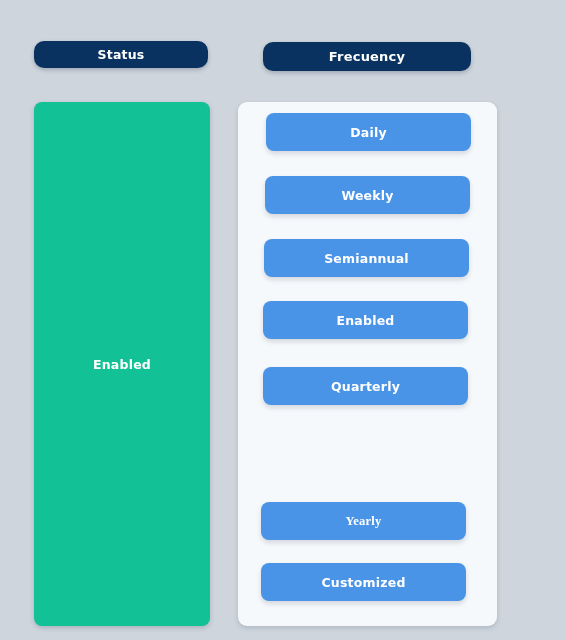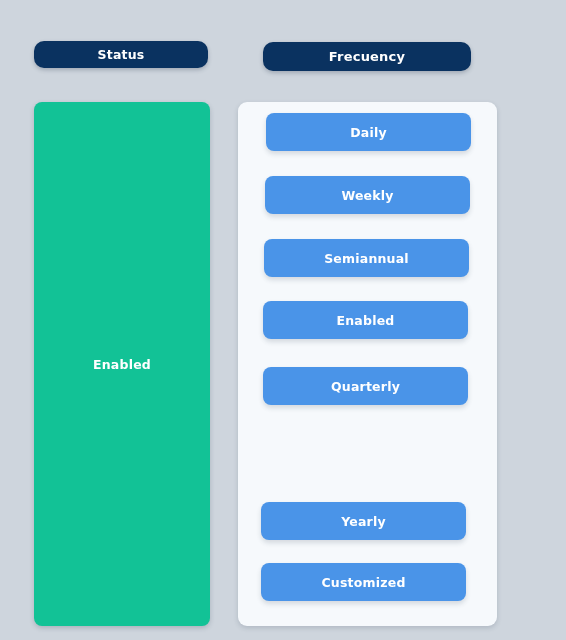--- a/index.html
+++ b/index.html
@@ -127,18 +127,18 @@
 
     <button class="freq-btn" style="left:27px; top:74px;">Weekly</button>
 
     <button class="freq-btn" style="left:26px; top:137px;">Semiannual</button>
 
     <button class="freq-btn" style="left:25px; top:199px;">Enabled</button>
 
     <button class="freq-btn" style="left:25px; top:265px;">Quarterly</button>
 
 
-    <button class="freq-btn" style="left:23px; top:400px;">Yearly</button>
+    <button class="freq-btn" style="left:23px; top:400px;font-family:Liberation Serif, serif;">Yearly</button>
 
     <button class="freq-btn" style="left:23px; top:461px;">Customized</button>
   </div>
 
 </div>
 
 </body></html>

